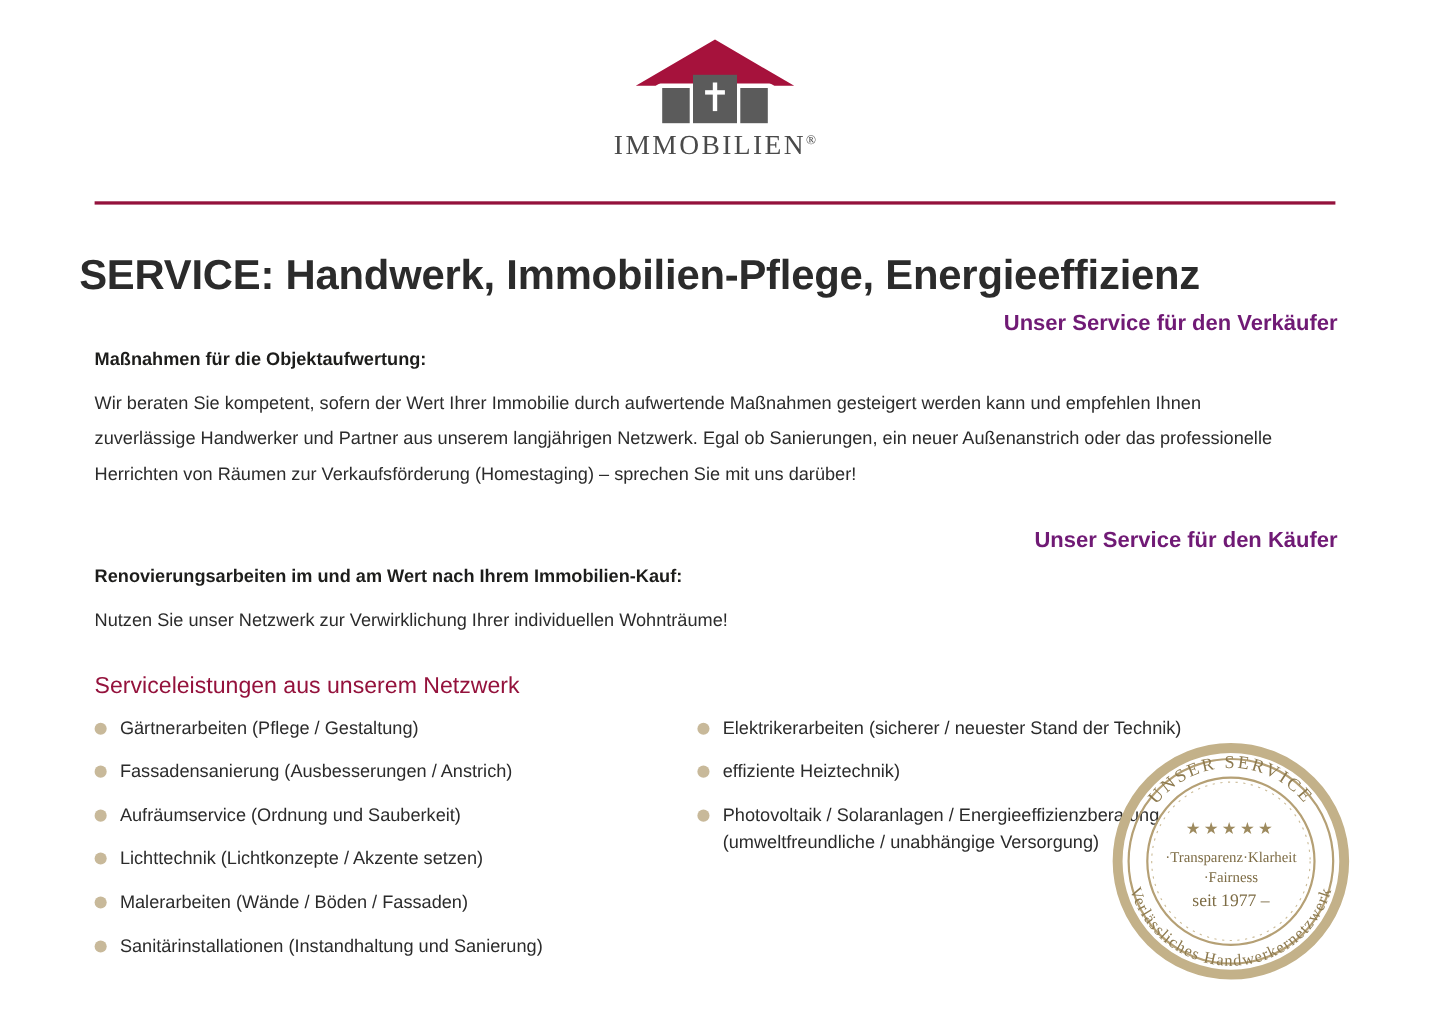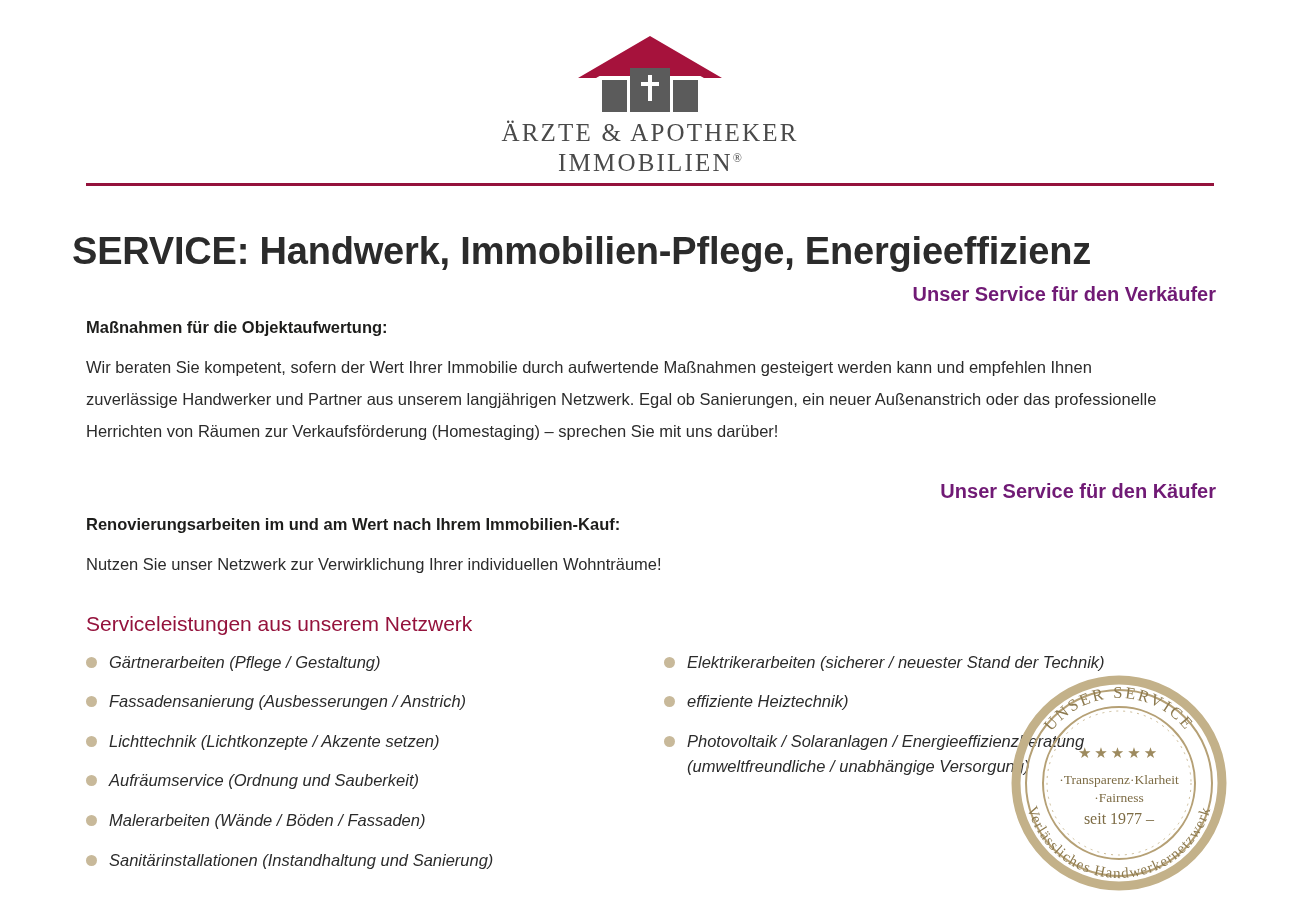--- a/index.html
+++ b/index.html
@@ -149,22 +149,21 @@
 
   
   .svc-title {
     color: #94123c;
     font-size: 21px;
     font-weight: normal;
     margin: 0 0 14px 0;
   }
   .svc-cols {
     display: flex;
-    gap: 108px;
-    font-style: italic;
+    gap: 78px;
   }
   .svc-col {
     width: 470px;
   }
   .svc-item {
     display: flex;
     align-items: flex-start;
     font-size: 16.5px;
     color: #2b2b2b;
     line-height: 1.55;
@@ -204,21 +203,20 @@
       </svg>
       <div class="logo-bodies">
         <div class="blk left"></div>
         <div class="blk mid">
           <div class="cross-v"></div>
           <div class="cross-h"></div>
         </div>
         <div class="blk right"></div>
       </div>
     </div>
-    <div class="logo-text-1">ÄRZTE &amp; APOTHEKER</div>
     <div class="logo-text-2"><span>IMMOBILIEN</span><sup>®</sup></div>
   </div>
 
   <div class="top-rule"></div>
 
   <h1 class="headline">SERVICE: Handwerk, Immobilien-Pflege, Energieeffizienz</h1>
 
   <div class="content">
 
     <div>
@@ -245,25 +243,25 @@
           <div class="svc-item">
             <span class="svc-bullet"></span>
             <span class="svc-label"><span>Gärtnerarbeiten (Pflege / Gestaltung)</span></span>
           </div>
           <div class="svc-item">
             <span class="svc-bullet"></span>
             <span class="svc-label"><span>Fassadensanierung (Ausbesserungen / Anstrich)</span></span>
           </div>
           <div class="svc-item">
             <span class="svc-bullet"></span>
+            <span class="svc-label"><span>Aufräumservice (Ordnung und Sauberkeit)</span></span>
+          </div>
+          <div class="svc-item">
+            <span class="svc-bullet"></span>
             <span class="svc-label"><span>Lichttechnik (Lichtkonzepte / Akzente setzen)</span></span>
-          </div>
-          <div class="svc-item">
-            <span class="svc-bullet"></span>
-            <span class="svc-label"><span>Aufräumservice (Ordnung und Sauberkeit)</span></span>
           </div>
           <div class="svc-item">
             <span class="svc-bullet"></span>
             <span class="svc-label"><span>Malerarbeiten (Wände / Böden / Fassaden)</span></span>
           </div>
           <div class="svc-item">
             <span class="svc-bullet"></span>
             <span class="svc-label"><span>Sanitärinstallationen (Instandhaltung und Sanierung)</span></span>
           </div>
         </div>

